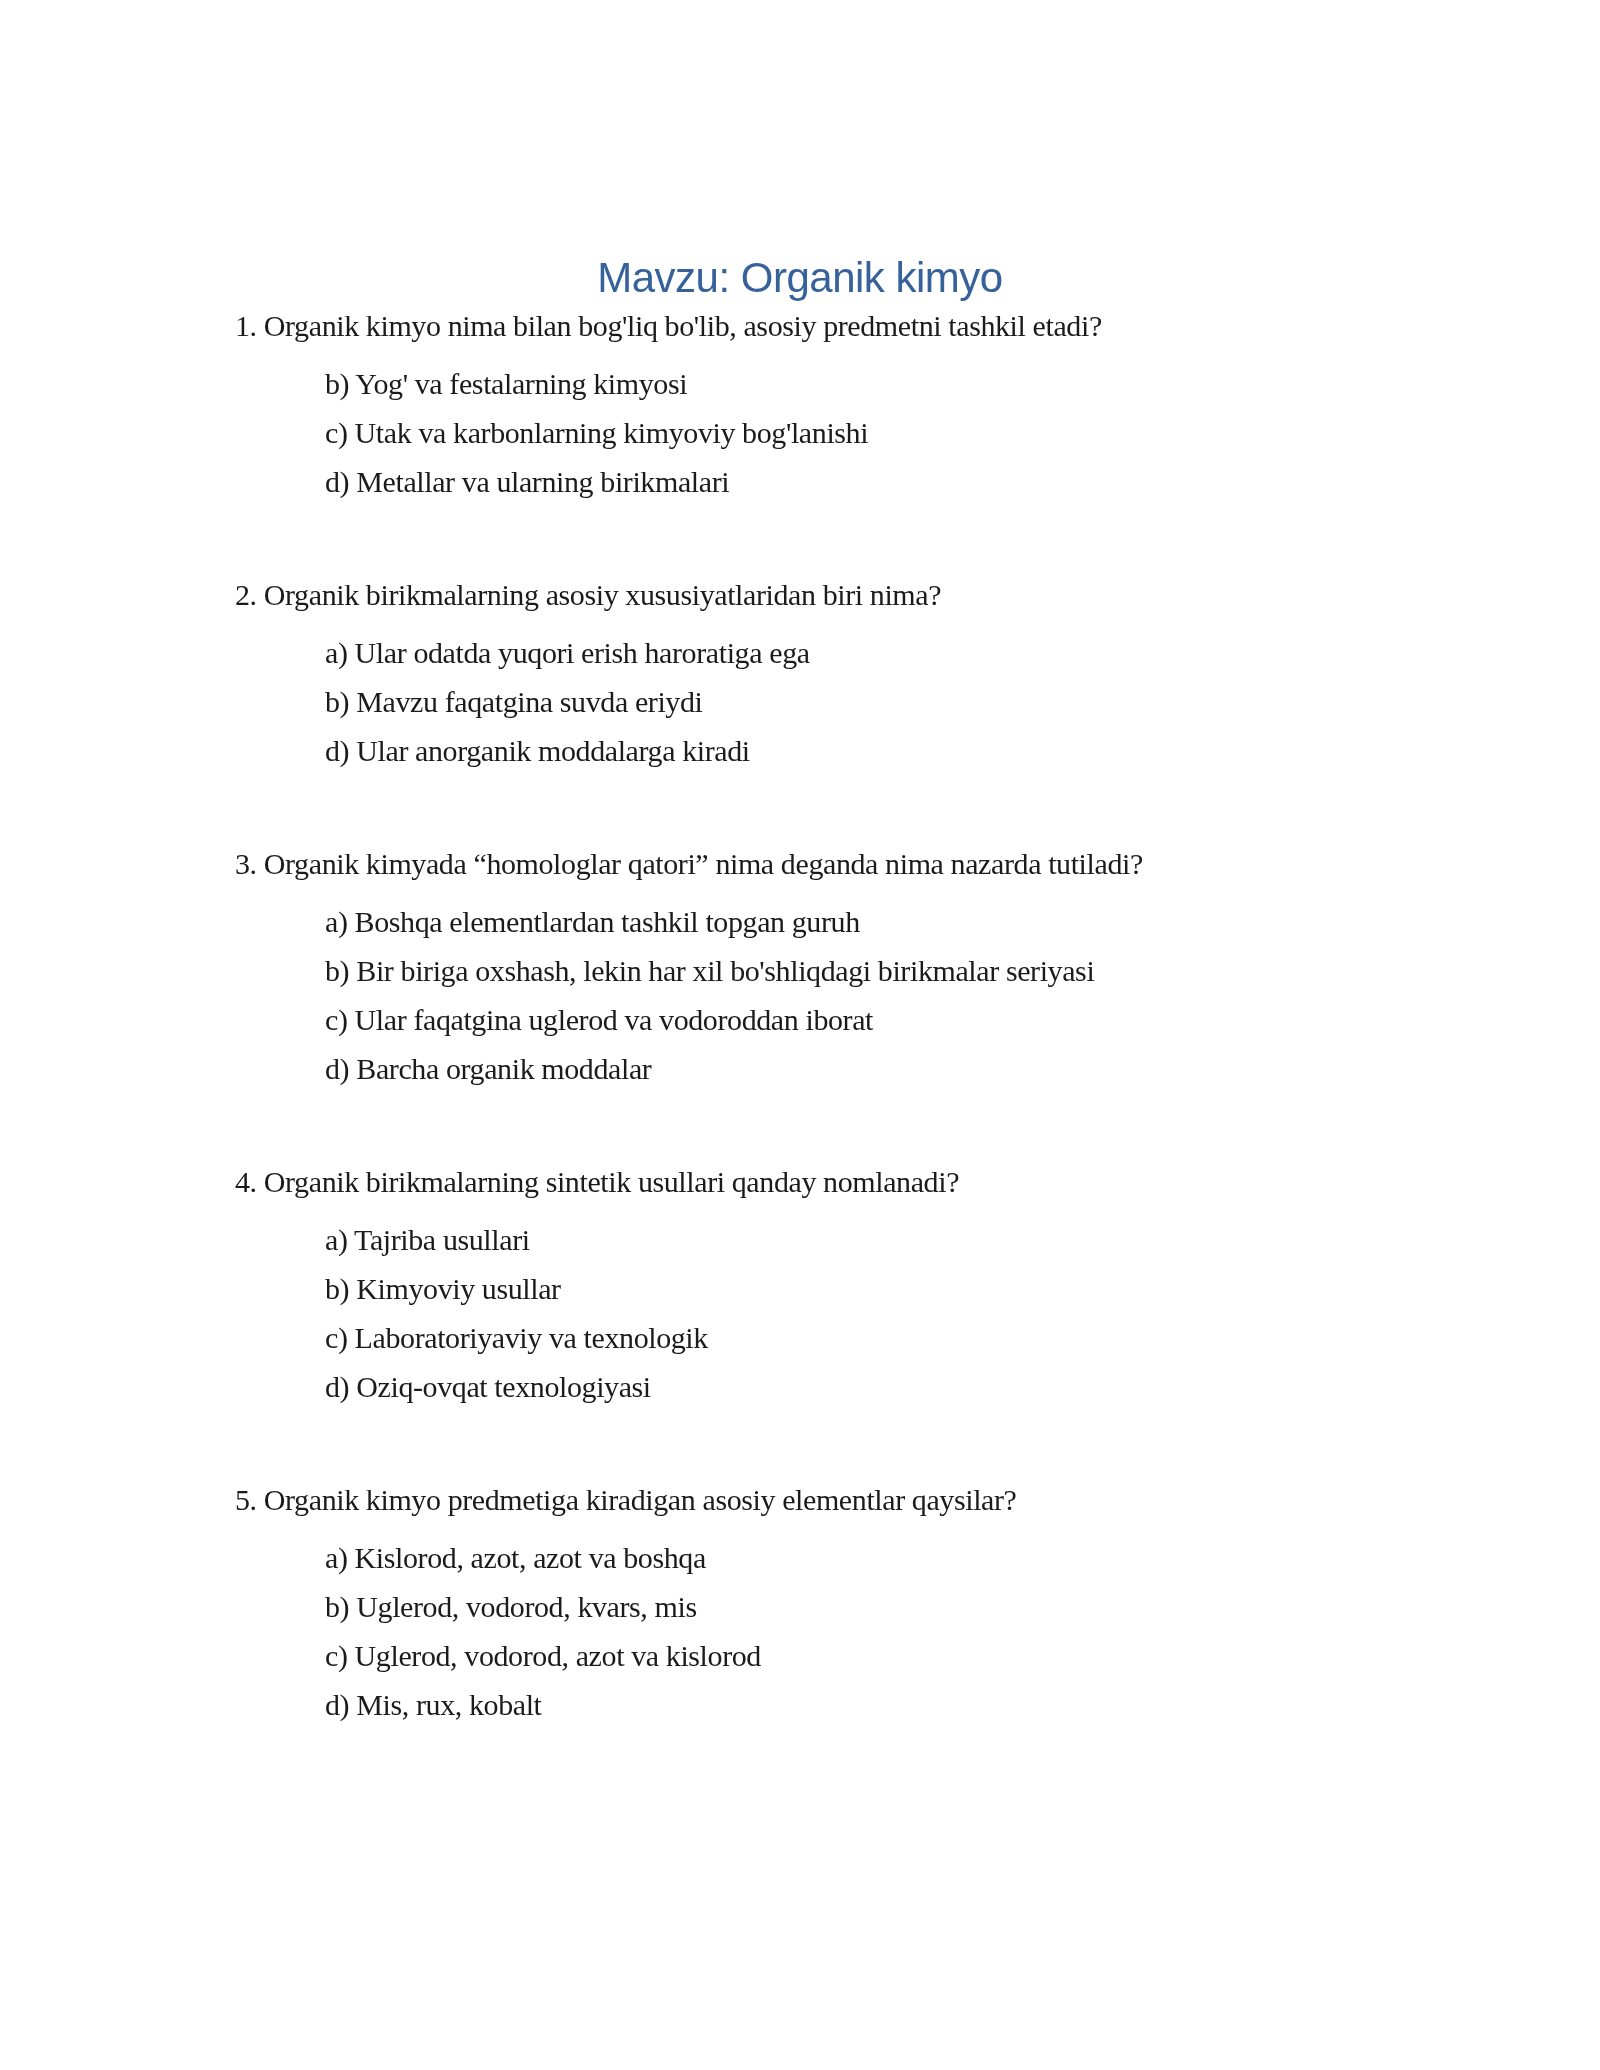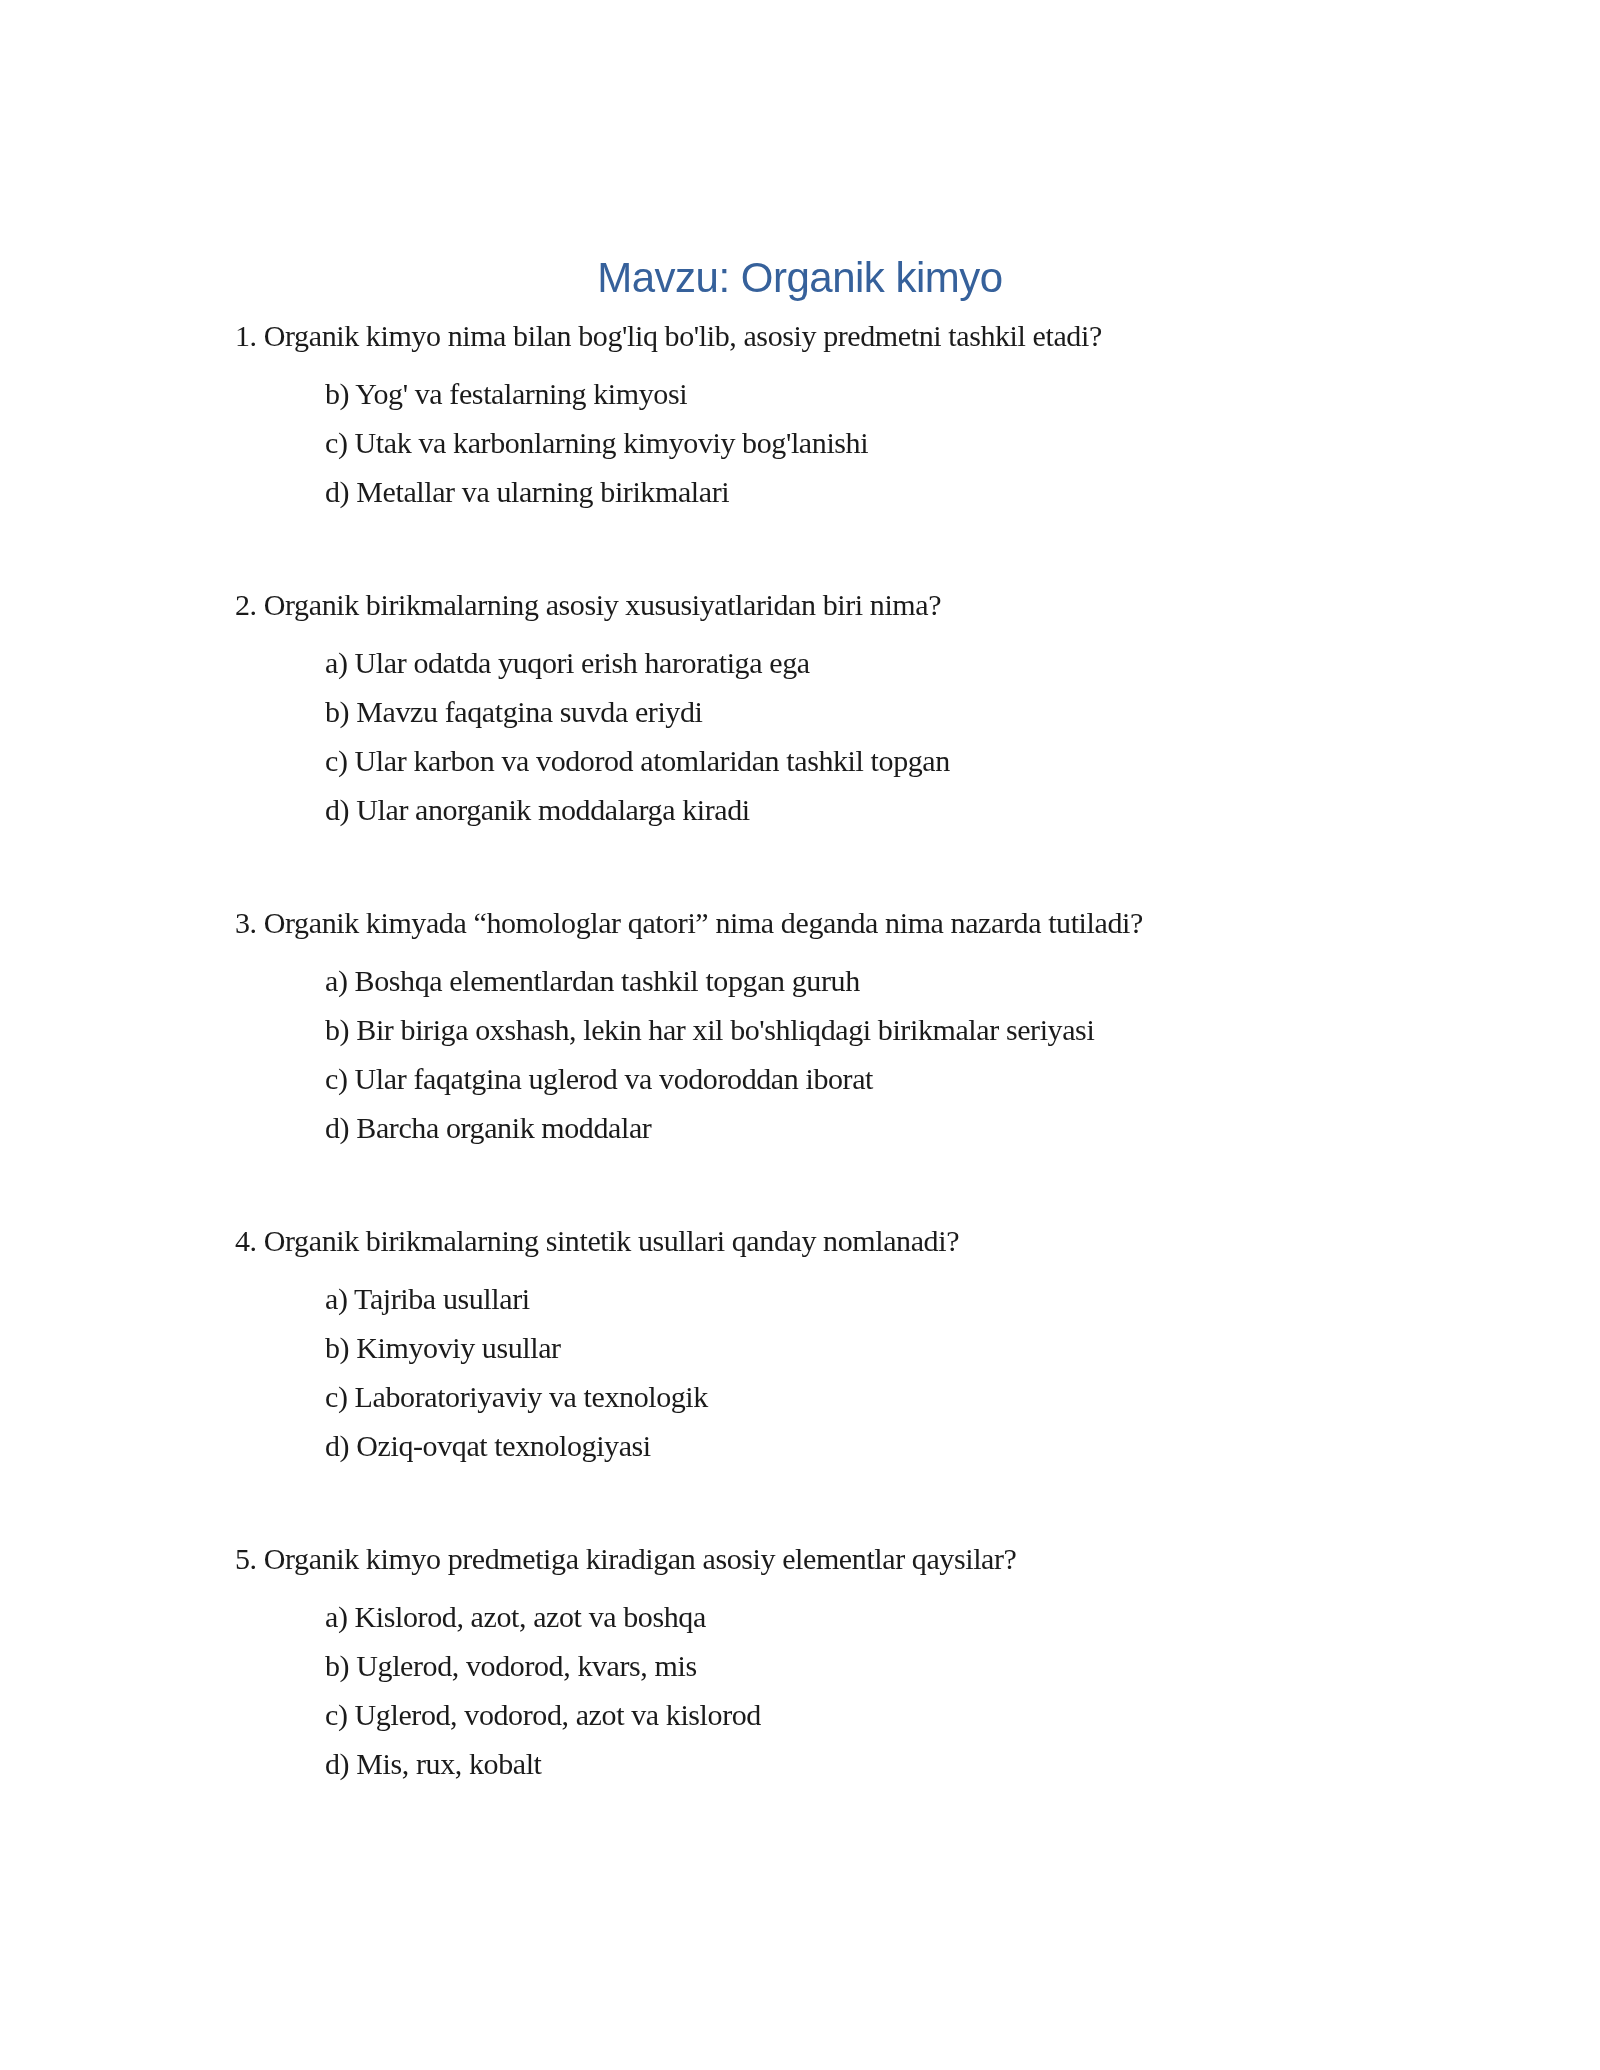--- a/index.html
+++ b/index.html
@@ -26,21 +26,21 @@
     text-align: center;
     letter-spacing: -0.5px;
   }
   .questions {
     margin: 0;
   }
   .question {
     margin-top: 77px;
   }
   .question:first-child {
-    margin-top: 16px;
+    margin-top: 6px;
   }
   .q-text {
     margin: 0 80px 0 235px;
     font-size: 30px;
     line-height: 36px;
     letter-spacing: -0.4px;
   }
   .options {
     margin: 0;
   }
@@ -72,21 +72,20 @@
 </div>
   </section>
 
   <section class="question">
     <p class="q-text">2. Organik birikmalarning asosiy xususiyatlaridan biri nima?</p>
     <div class="options">
   <p class="option">a) Ular odatda yuqori erish haroratiga ega</p>
 
   <p class="option">b) Mavzu faqatgina suvda eriydi</p>
 
-  <p class="option">c) Ular karbon va vodorod atomlaridan tashkil topgan</p>
 
   <p class="option">d) Ular anorganik moddalarga kiradi</p>
 </div>
   </section>
 
   <section class="question">
     <p class="q-text">3. Organik kimyada “homologlar qatori” nima deganda nima nazarda tutiladi?</p>
     <div class="options">
   <p class="option">a) Boshqa elementlardan tashkil topgan guruh</p>
 

